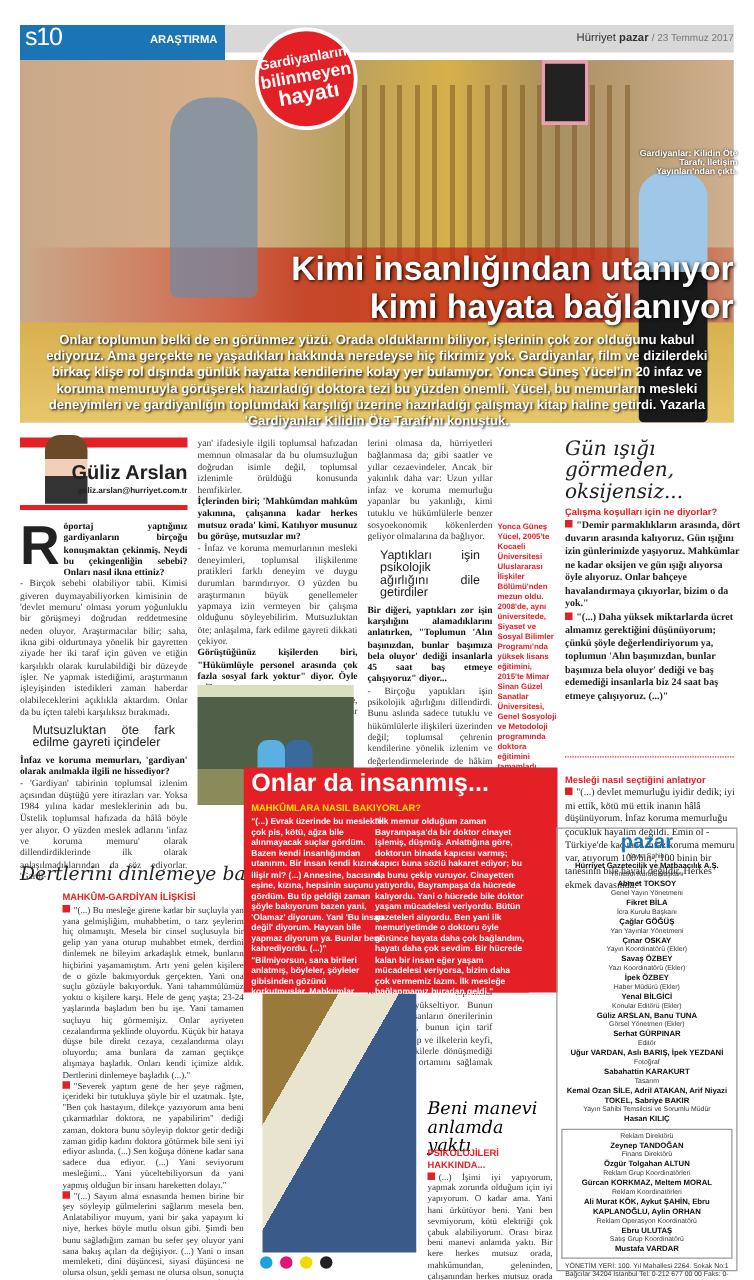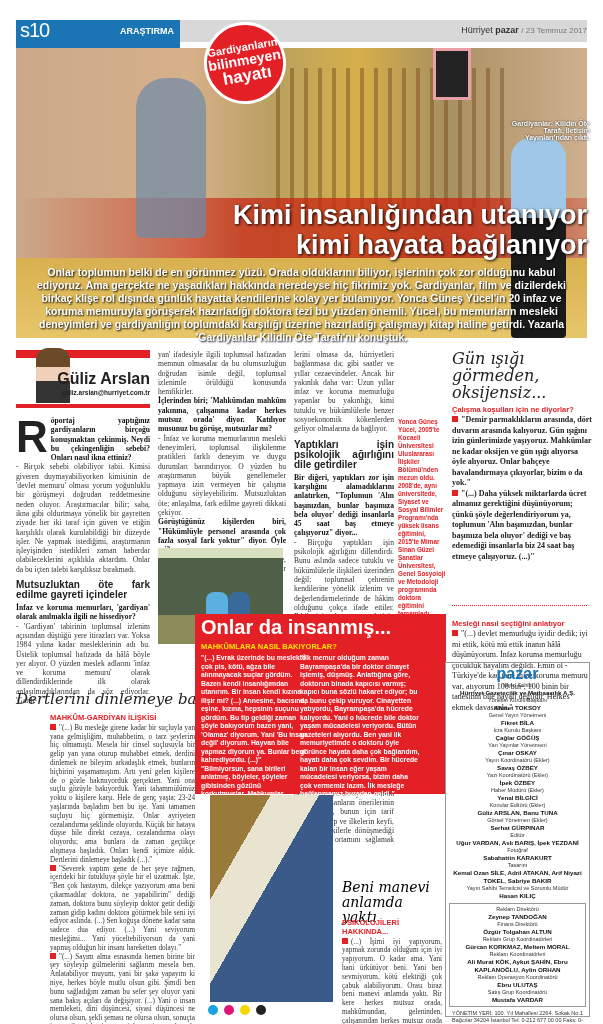--- a/index.html
+++ b/index.html
@@ -28,21 +28,21 @@
 .lead{left:16px;top:266px;width:571px;text-align:center;font-family:"Liberation Sans",sans-serif;font-size:10.5px;font-weight:bold;color:#fff;line-height:13px;text-shadow:1px 1px 2px #000;padding:0 10px}
 .col{font-size:7.6px;line-height:9.3px;text-align:justify;color:#333}
 .col b{color:#111}
 .author{left:16px;top:348px;width:134px;height:60px}
 .author .bar1{position:absolute;left:0;top:2px;width:134px;height:8px;background:#e32026}
 .author .bar2{position:absolute;left:0;top:56px;width:134px;height:4px;background:#e32026}
 .author .ph{position:absolute;left:20px;top:0;width:34px;height:55px;background:linear-gradient(180deg,#6b4a2a 0 35%,#f0d0b8 35% 60%,#333 60%);border-radius:12px 12px 0 0}
 .author .nm{position:absolute;right:0;top:22px;font-family:"Liberation Sans",sans-serif;font-weight:bold;font-size:16px;color:#222}
 .author .em{position:absolute;right:0;top:41px;font-family:"Liberation Sans",sans-serif;font-weight:bold;font-size:6.5px;color:#222}
 .drop{float:left;font-family:"Liberation Sans",sans-serif;font-size:44px;line-height:38px;font-weight:bold;margin:2px 3px 0 0;color:#222}
-.sh{font-family:"Liberation Sans",sans-serif;font-weight:bold;font-size:10px;line-height:10px;color:#222;margin:6px 0 3px}
+.sh{font-family:"Liberation Sans",sans-serif;font-weight:normal;font-size:10px;line-height:10px;color:#222;margin:6px 10px 3px}
 .photo1{left:158px;top:548px;width:125px;height:96px;background:linear-gradient(180deg,#d8e0c0 0 10%,#506048 10% 70%,#8a8a5a 70%)}
 .photo1 .p{position:absolute;bottom:0;width:22px;height:52px;border-radius:8px 8px 0 0}
 .yonca{left:398px;top:334px;width:47px;height:80px;background:linear-gradient(180deg,#7a3a2a 0 20%,#e8c8a8 20% 55%,repeating-linear-gradient(0deg,#333 0 3px,#eee 3px 6px) 55%)}
 .ycap{left:398px;top:418px;width:48px;font-family:"Liberation Sans",sans-serif;font-size:6.3px;font-weight:bold;color:#e32026;line-height:8px}
 .sidehead{font-family:"DejaVu Serif",serif;font-style:italic;font-size:16px;line-height:17px;color:#222}
 .redlbl{font-family:"Liberation Sans",sans-serif;font-weight:bold;font-size:7.5px;color:#e32026;margin:4px 0 1px}
 .sq{display:inline-block;width:6px;height:6px;background:#e32026;margin-right:3px}
 .side{font-size:8px;line-height:10.5px;color:#222}
 .dots{left:452px;top:605px;width:135px;border-top:1px dotted #e32026}
 .redbox{left:195px;top:614px;width:228px;height:180px;background:#e32026;color:#fff;font-family:"Liberation Sans",sans-serif}
@@ -108,21 +108,21 @@
   <span class="drop">R</span>
   <b>öportaj yaptığınız gardiyanların birçoğu konuşmaktan çekinmiş. Neydi bu çekingenliğin sebebi? Onları nasıl ikna ettiniz?</b>
   <p>- Birçok sebebi olabiliyor tabii. Kimisi giveren duymayabiliyorken kimisinin de 'devlet memuru' olması yorum yoğunluklu bir görüşmeyi doğrudan reddetmesine neden oluyor. Araştırmacılar bilir; saha, ikna gibi oldurtmaya yönelik bir gayretten ziyade her iki taraf için güven ve etiğin karşılıklı olarak kurulabildiği bir düzeyde işler. Ne yapmak istediğimi, araştırmanın işleyişinden istedikleri zaman haberdar olabileceklerini açıklıkla aktardım. Onlar da bu içten talebi karşılıksız bırakmadı.</p>
   <div class="sh">Mutsuzluktan öte fark edilme gayreti içindeler</div>
   <p><b>İnfaz ve koruma memurları, 'gardiyan' olarak anılmakla ilgili ne hissediyor?</b></p>
   <p>- 'Gardiyan' tabirinin toplumsal izlenim açısından düştüğü yere itirazları var. Yoksa 1984 yılına kadar mesleklerinin adı bu. Üstelik toplumsal hafızada da hâlâ böyle yer alıyor. O yüzden meslek adlarını 'infaz ve koruma memuru' olarak dillendirdiklerinde ilk olarak anlaşılmadıklarından da söz ediyorlar. 'Gardi-</p>
 </div>
 
 <div class="pos col" style="left:158px;top:350px;width:128px">
   <p>yan' ifadesiyle ilgili toplumsal hafızadan memnun olmasalar da bu olumsuzluğun doğrudan isimle değil, toplumsal izlenimle örüldüğü konusunda hemfikirler.</p>
-  <p><b>İçlerinden biri; 'Mahkûmdan mahkûm yakınına, çalışanına kadar herkes mutsuz orada' diyor. Katılıyor musunuz bu görüşe, mutsuzlar mı?</b></p>
+  <p><b>İçlerinden biri; 'Mahkûmdan mahkûm yakınına, çalışanına kadar herkes mutsuz orada' kimi. Katılıyor musunuz bu görüşe, mutsuzlar mı?</b></p>
   <p>- İnfaz ve koruma memurlarının mesleki deneyimleri, toplumsal ilişkilenme pratikleri farklı deneyim ve duygu durumları barındırıyor. O yüzden bu araştırmanın büyük genellemeler yapmaya izin vermeyen bir çalışma olduğunu söyleyebilirim. Mutsuzluktan öte; anlaşılma, fark edilme gayreti dikkati çekiyor.</p>
   <p><b>Görüştüğünüz kişilerden biri, "Hükümlüyle personel arasında çok fazla sosyal fark yoktur" diyor. Öyle mi?</b></p>
   <p>- Kitabın adından da anlaşılacağı üzere, 'kilidin öte tarafında' olmakla ilgili bir yakınlıktan bahsediyorlar. Bütün ömür-</p>
 </div>
 <div class="pos photo1">
   <div class="p" style="left:48px;background:#5ab0e0"></div>
   <div class="p" style="left:70px;background:#3a6a9a"></div>
 </div>
 
 <div class="pos col" style="left:294px;top:350px;width:100px">

